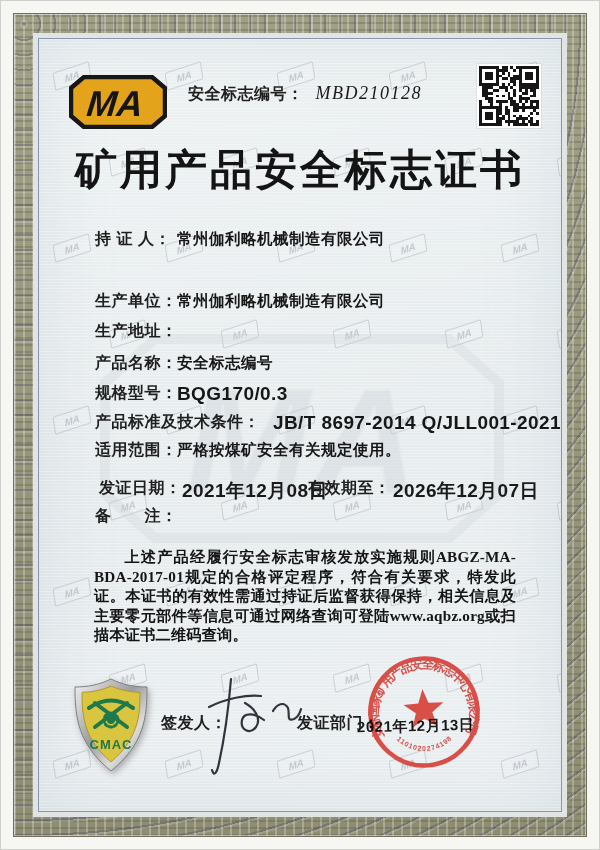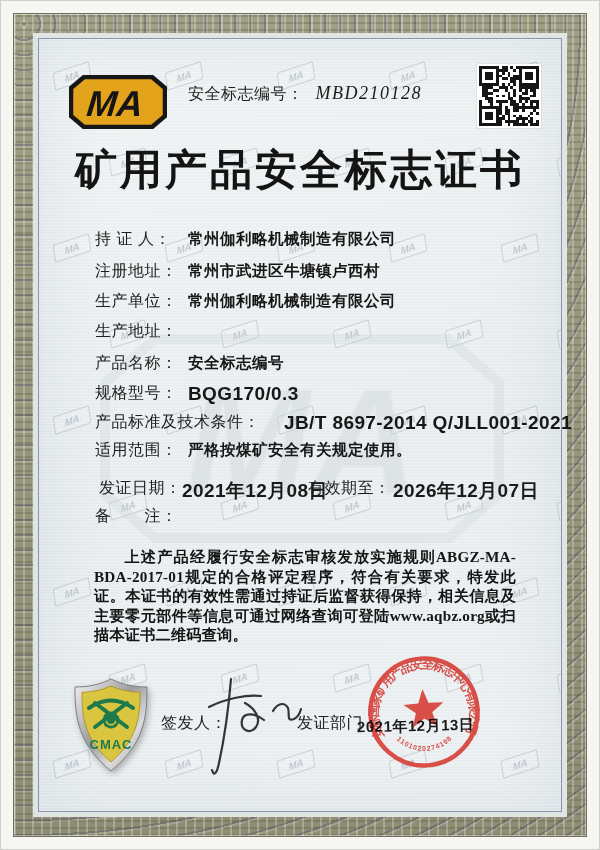--- a/index.html
+++ b/index.html
@@ -18,28 +18,28 @@
     border:1px solid #8796ad;box-shadow:0 0 0 5px #e0e4e2, inset 0 0 70px rgba(175,192,203,.35);}
   .paper-texture{position:absolute;inset:0;background:repeating-linear-gradient(0deg, rgba(255,255,255,.28) 0 1px, transparent 1px 3px);pointer-events:none;}
   
   .wm-layer{position:absolute;inset:0;overflow:hidden;pointer-events:none;}
   .wm-tag{position:absolute;width:36px;height:16px;border:1.5px solid rgba(132,144,162,.34);border-radius:2px;
     color:rgba(132,144,162,.40);font:italic 700 10px "Liberation Sans",sans-serif;display:flex;align-items:center;justify-content:center;
     transform:rotate(-18deg) skewX(-10deg);background:rgba(255,255,255,.12);}
   .wm-big{position:absolute;left:96px;top:330px;opacity:.5;pointer-events:none;}
   
   .content{position:absolute;inset:0;z-index:3;color:#1a1a1a;}
-  .lab{font-family:"Liberation Sans",sans-serif;font-weight:400;font-size:16px;color:#1f1f1f;letter-spacing:.5px;white-space:nowrap;}
+  .lab{font-family:"Liberation Sans",sans-serif;font-weight:700;font-size:16px;color:#1f1f1f;letter-spacing:.5px;white-space:nowrap;}
   .val{font-family:"Liberation Serif",serif;font-weight:600;font-size:15.5px;color:#171717;letter-spacing:.5px;}
   .val-latin{font-family:"Liberation Sans",sans-serif;font-weight:700;font-size:19px;letter-spacing:.4px;}
   .certno{position:absolute;left:187px;top:82px;display:flex;gap:12px;align-items:baseline;}
   .certno .num{font-family:"Liberation Serif",serif;font-weight:500;font-size:18px;letter-spacing:1.5px;font-style:italic;}
   .title{position:absolute;left:0;right:0;top:141px;text-align:center;font-family:"DejaVu Serif","Liberation Serif",serif;
     font-weight:700;font-size:42px;letter-spacing:3px;color:#141414;}
-  .frow{position:absolute;left:94px;display:flex;align-items:flex-start;gap:11px;}
+  .frow{position:absolute;left:94px;display:flex;align-items:flex-start;}
   .frow .lab{display:inline-block;width:82px;flex:0 0 auto;}
   .frow .val{display:inline-block;}
   .frow.wide .lab{width:178px;}
   .frow.wrap .val{width:352px;line-height:17px;}
   .frow.wrap .lab{margin-top:7px;}
   .dates-row{position:absolute;left:4px;top:477px;width:100%;height:22px;padding-left:18px;}
   .dates-row span{position:absolute;top:0;}
   .statement{position:absolute;left:93px;width:422px;top:546px;text-indent:2em;
     font-family:"Liberation Serif",serif;font-weight:600;font-size:15.2px;line-height:19.5px;letter-spacing:.2px;color:#151515;text-align:justify;}
   .signer-label{position:absolute;left:160px;top:712px;}
@@ -573,24 +573,20 @@
           <div class="on"></div>
         </div>
     </div>
 
     <div class="title">矿用产品安全标志证书</div>
 
     <div class="frow" style="top:228px">
       <span class="lab">持 证 人：</span>
       <span class="val">常州伽利略机械制造有限公司</span>
     </div>
-    <div class="frow" style="top:260px">
-      <span class="lab">注册地址：</span>
-      <span class="val">常州市武进区牛塘镇卢西村</span>
-    </div>
     <div class="frow" style="top:290px">
       <span class="lab">生产单位：</span>
       <span class="val">常州伽利略机械制造有限公司</span>
     </div>
     <div class="frow wrap" style="top:313px">
       <span class="lab">生产地址：</span>
     </div>
     <div class="frow" style="top:352px">
       <span class="lab">产品名称：</span>
       <span class="val">安全标志编号</span>

